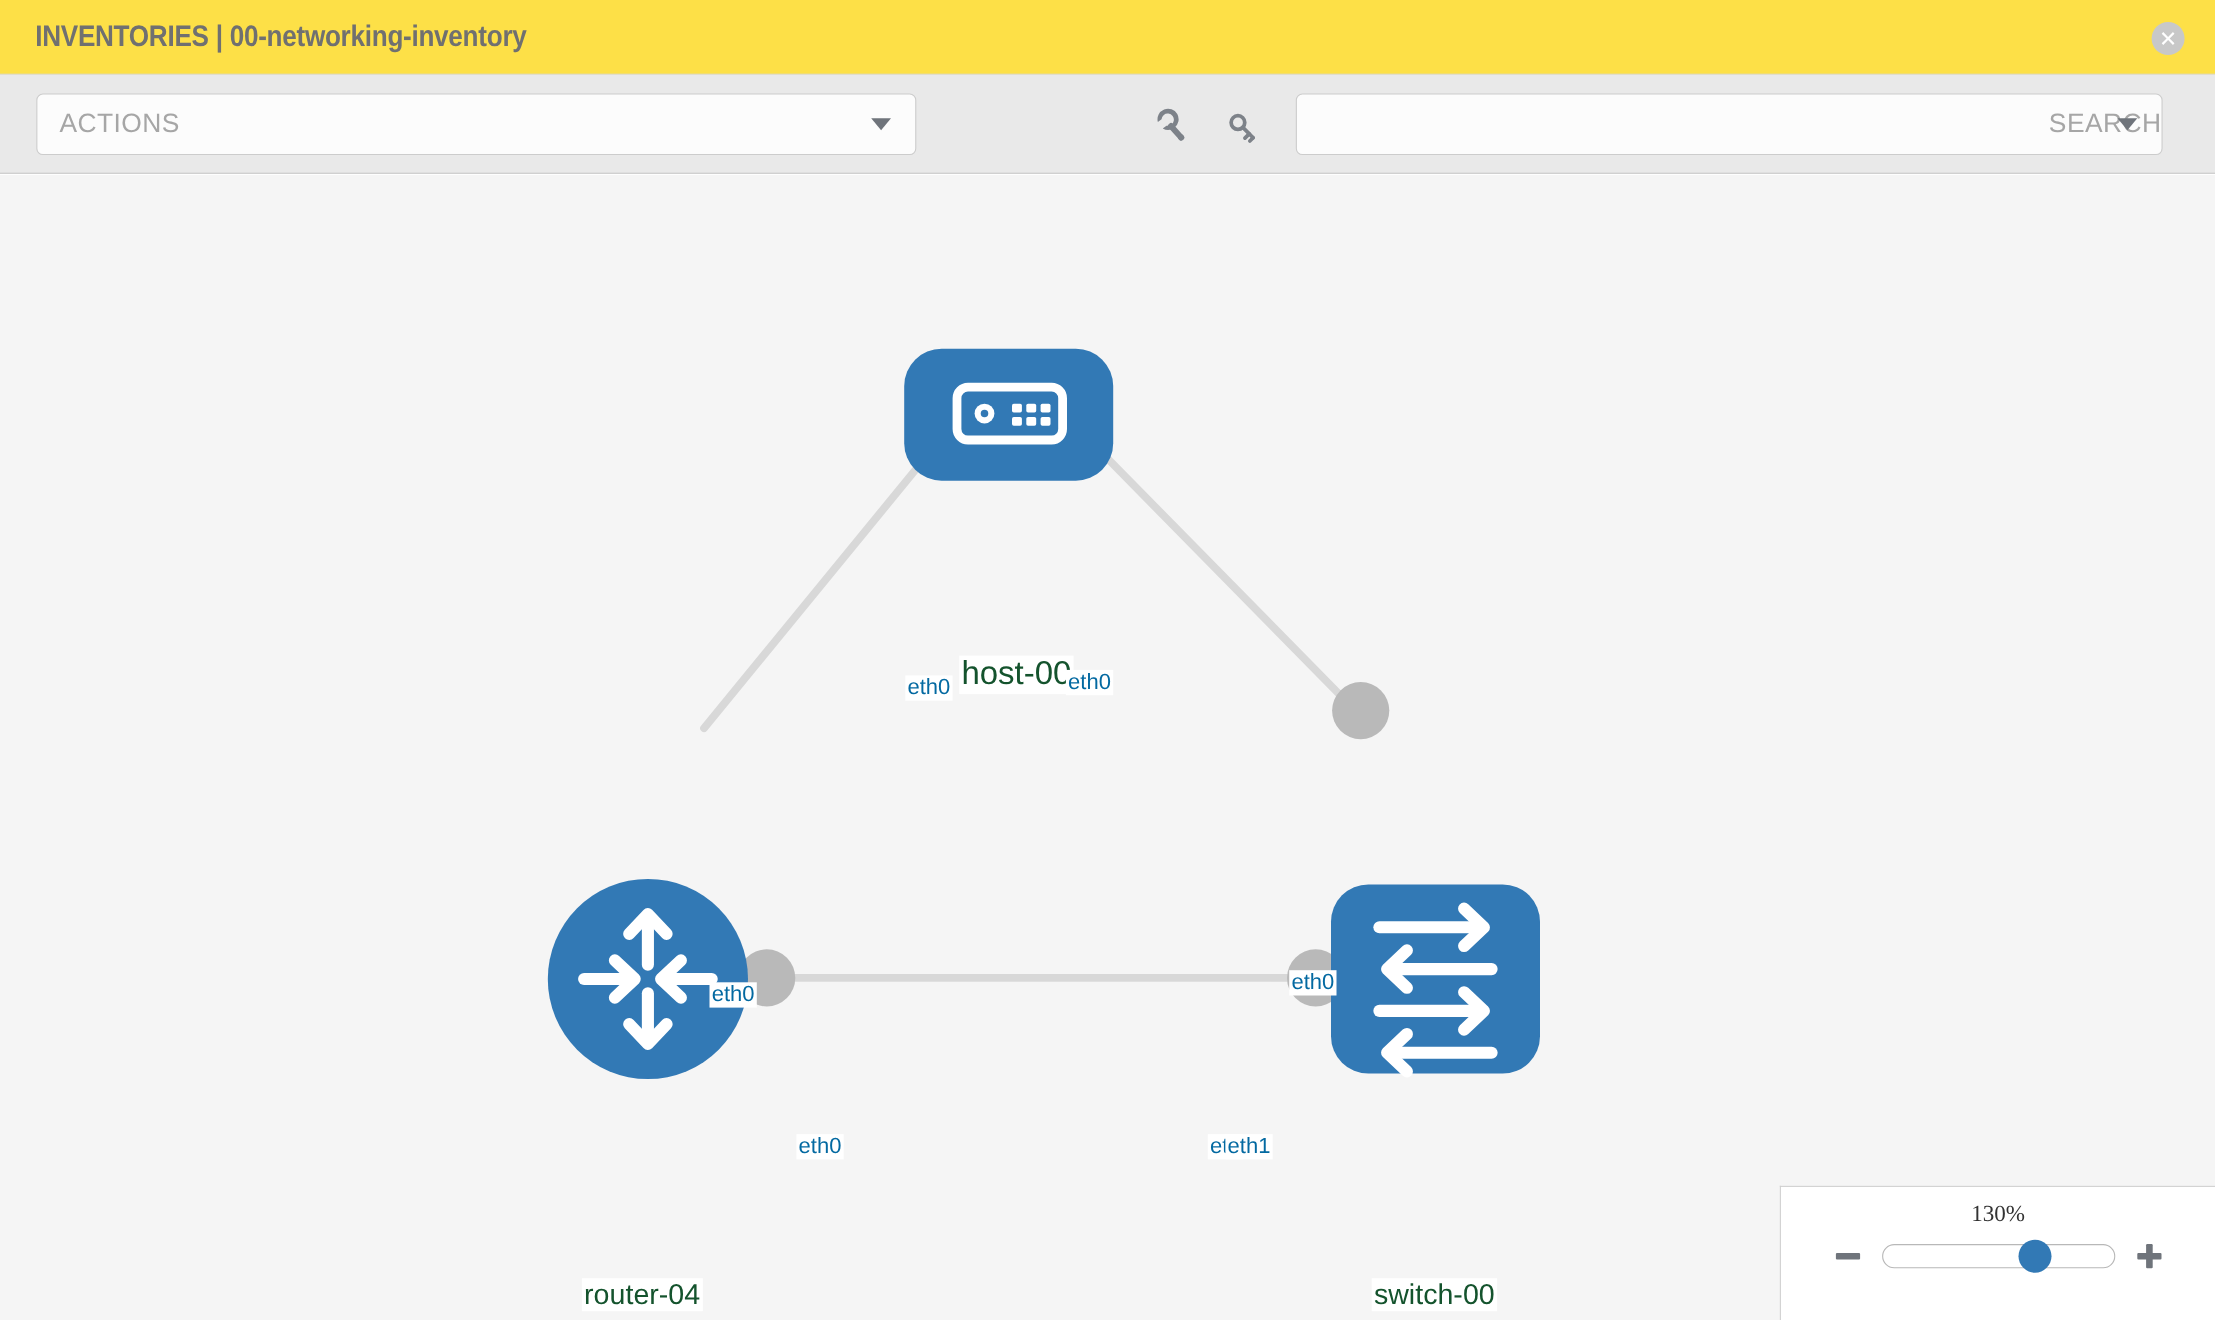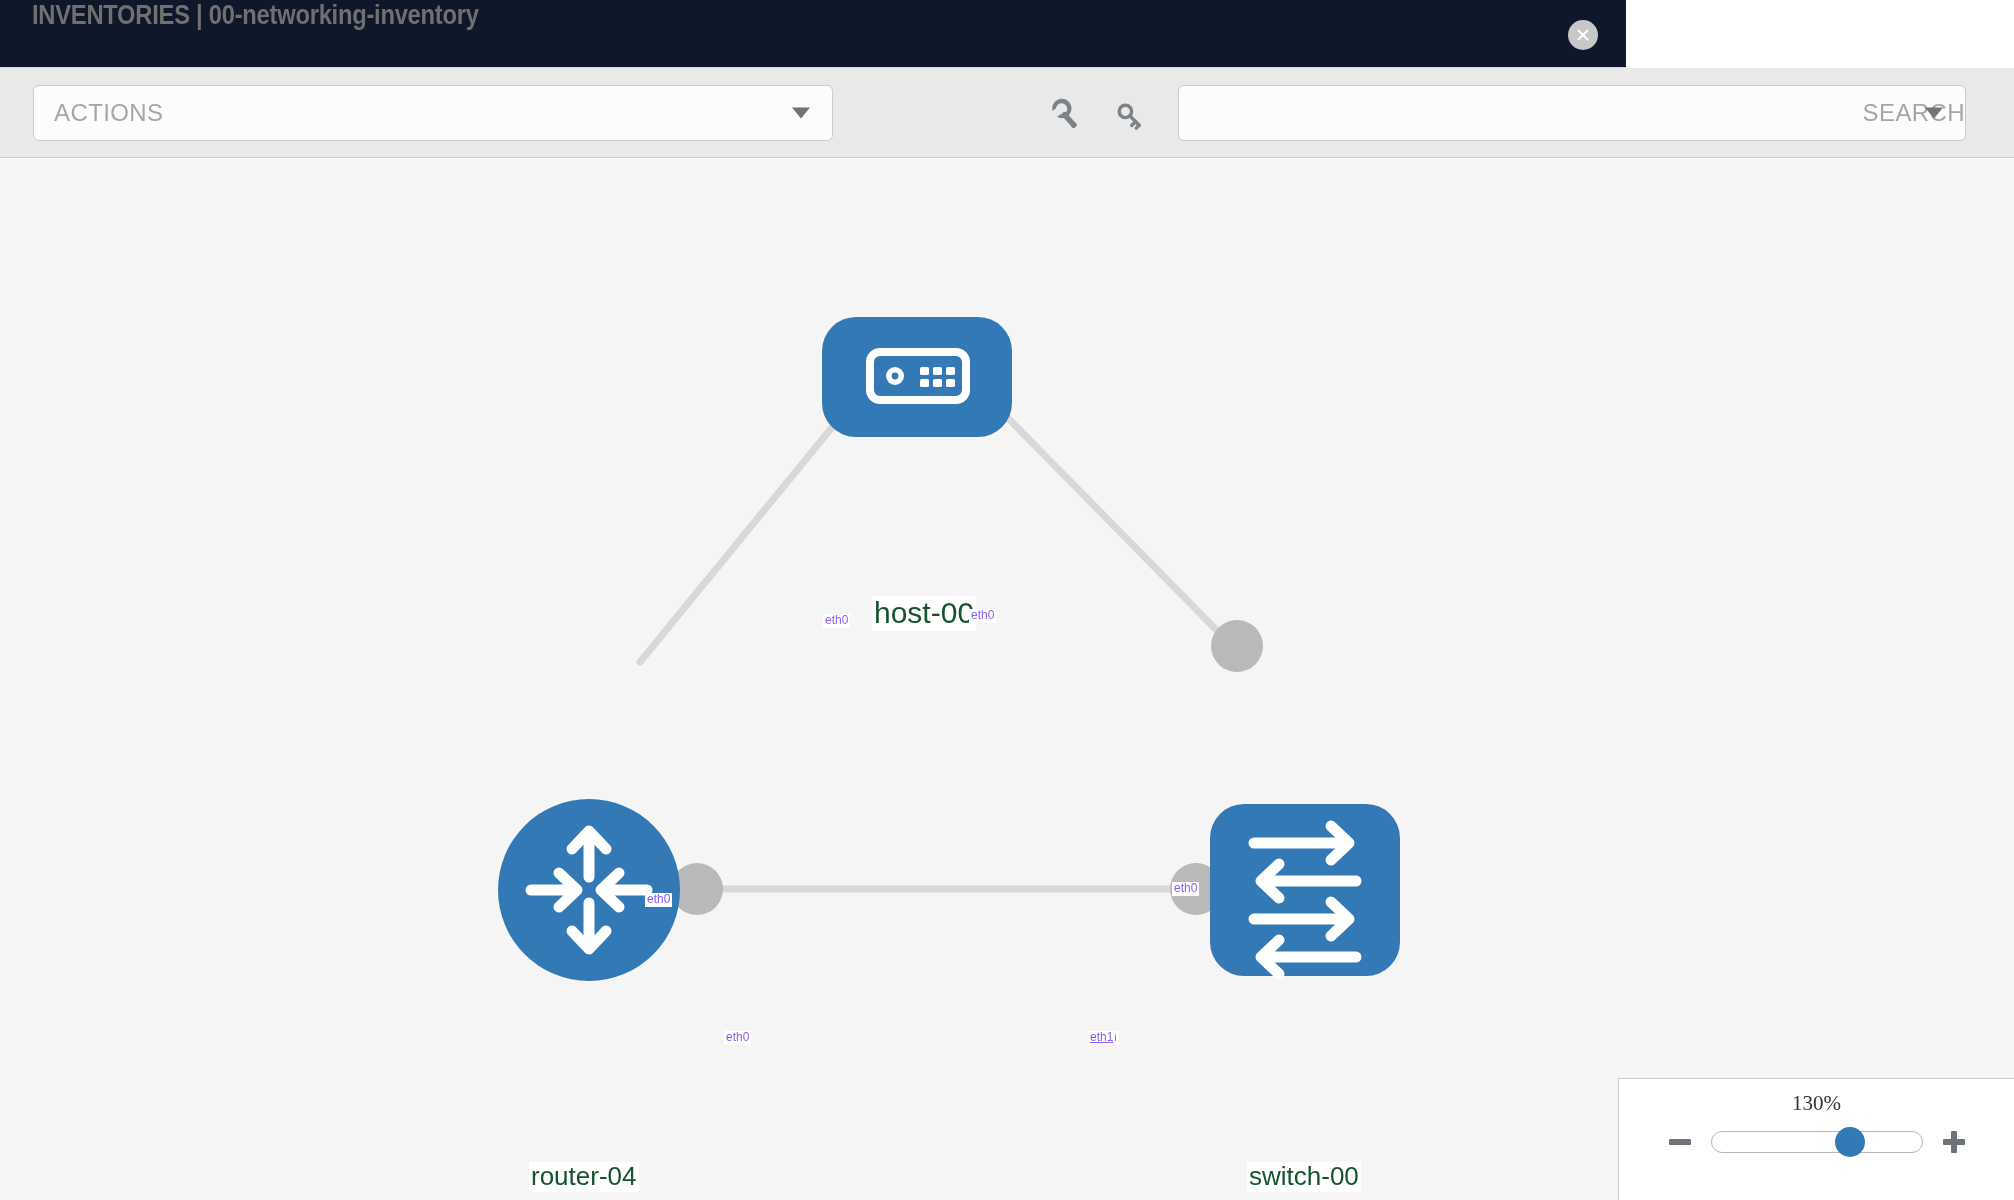--- a/index.html
+++ b/index.html
@@ -16,25 +16,26 @@
     position: relative;
     width: 2014px;
     height: 1200px;
     background: #ffffff;
   }
 
   
   .header {
     position: absolute;
     top: 0; left: 0;
-    width: 1626px;
+    width: 2014px;
     height: 68px;
-    background: #0f172a;
+    background: #fde047;
     border-bottom: 1px solid #d7d7d7;
     display: flex;
+    align-items: center;
   }
   .header-title {
     margin-left: 32px;
     font-family: "Liberation Sans Narrow", "Liberation Sans", sans-serif;
     font-size: 27px;
     font-weight: bold;
     color: #707070;
     letter-spacing: -0.3px;
     white-space: nowrap;
     transform: scaleX(0.88);
@@ -144,22 +145,22 @@
     position: absolute;
     font-size: 26px;
     color: #14532d;
     background: #ffffff;
     white-space: nowrap;
     padding: 0 2px;
     line-height: 1.15;
   }
   .iface-label {
     position: absolute;
-    font-size: 12px;
-    color: #8b5cf6;
+    font-size: 20px;
+    color: #0369a1;
     background: #ffffff;
     white-space: nowrap;
     padding: 0 2px;
     line-height: 1.15;
   }
 
   
   .zoom-panel {
     position: absolute;
     left: 1618px;
@@ -359,21 +360,21 @@
     <div class="node-label" style="left:872px; top:437px; font-size:30px;">host-00</div>
     <div class="node-label" style="left:529px; top:1003px;">router-04</div>
     <div class="node-label" style="left:1247px; top:1003px;">switch-00</div>
 
     <div class="iface-label" style="left:823px; top:455px;">eth0</div>
     <div class="iface-label" style="left:969px; top:450px;">eth0</div>
     <div class="iface-label" style="left:645px; top:734px;">eth0</div>
     <div class="iface-label" style="left:1172px; top:723px;">eth0</div>
     <div class="iface-label" style="left:724px; top:872px;">eth0</div>
     <div class="iface-label" style="left:1098px; top:872px;">eth</div>
-    <div class="iface-label" style="left:1088px; top:872px;text-decoration:underline;">eth1</div>
+    <div class="iface-label" style="left:1114px; top:872px;">eth1</div>
 
   </div>
 
   <div class="zoom-panel">
     <div class="zoom-value">130%</div>
     <div class="zoom-row">
       <div class="zoom-btn minus"></div>
       <div class="zoom-track">
         <div class="zoom-thumb" id="zoom-thumb" style="left: 66%;"></div>
       </div>

